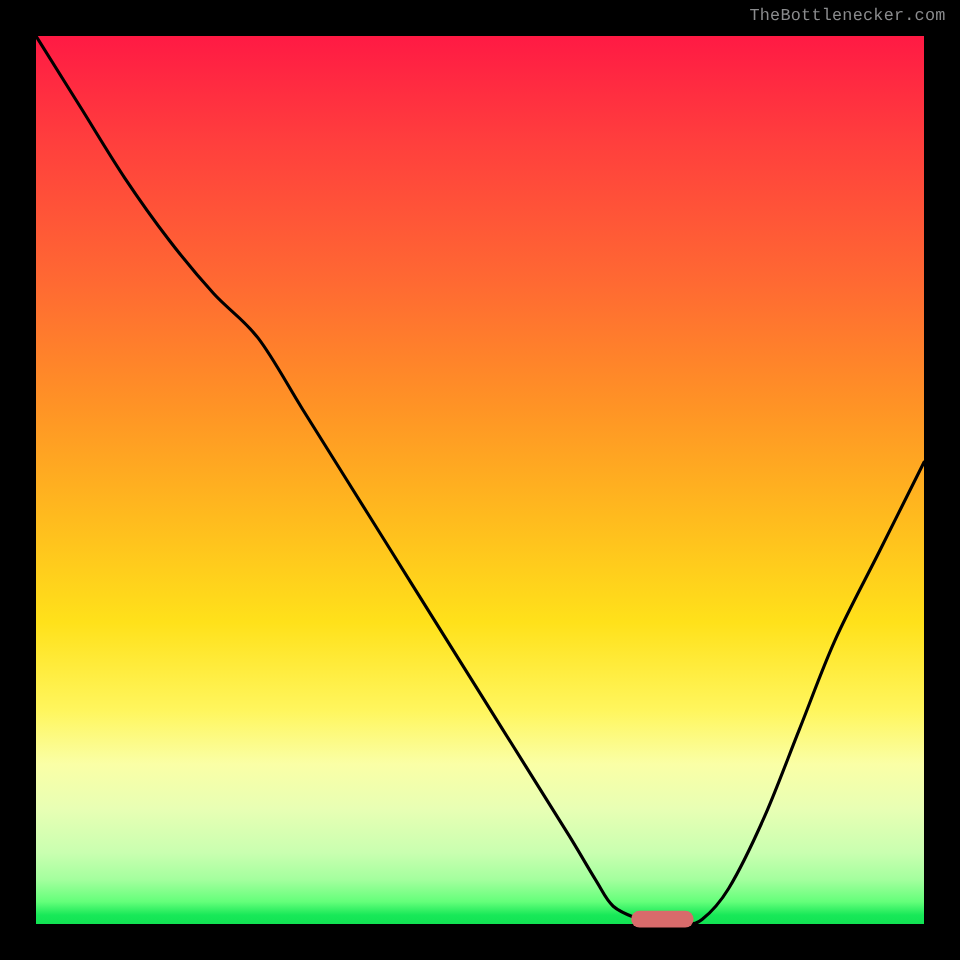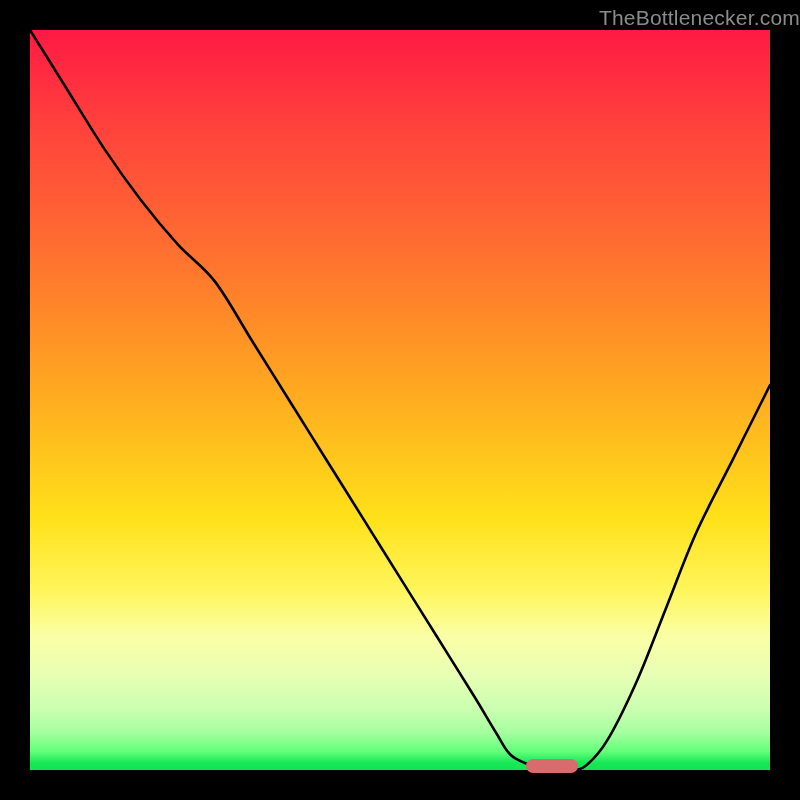--- a/index.html
+++ b/index.html
@@ -49,23 +49,23 @@
     height: 740px;
   }
   .marker {
     position: absolute;
     background: #d86b6b;
     border-radius: 999px;
   }
   .attribution {
     position: absolute;
     top: 6px;
-    right: 0;
-    font-family: Liberation Sans, sans-serif;
-    font-size: 21px;
+    right: 12px;
+    font-family: Liberation Mono, monospace;
+    font-size: 14px;
     color: #8a8b8d;
     letter-spacing: 0.2px;
   }
 </style>
 </head>
 <body>
 
 <div class="frame">
 
   <div class="plot-area">

